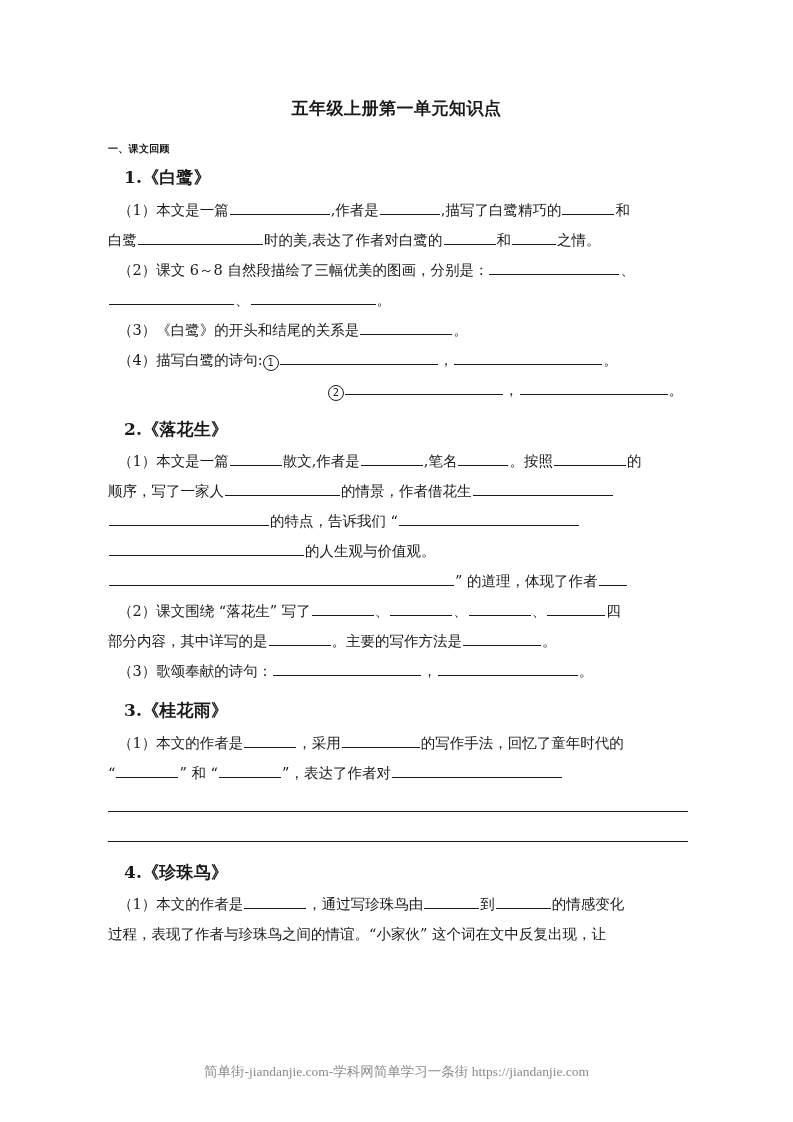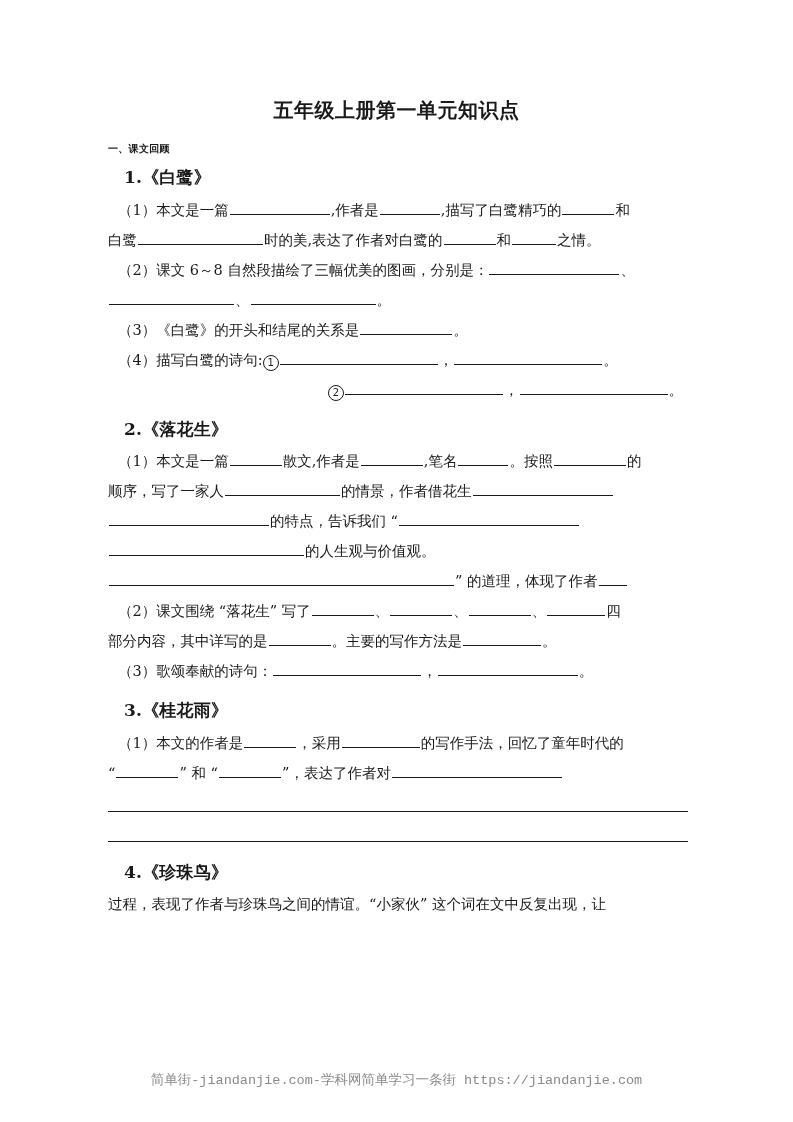--- a/index.html
+++ b/index.html
@@ -20,21 +20,21 @@
     left: 0; top: 0;
     width: 793px;
     height: 1122px;
   }
   .doc-title {
     position: absolute;
     left: 0;
     top: 97px;
     width: 793px;
     text-align: center;
-    font-size: 20px;
+    font-size: 17px;
     font-weight: bold;
     letter-spacing: 0.5px;
     font-family: Liberation Mono, monospace;
   }
   .content {
     position: absolute;
     left: 108px;
     top: 141px;
     width: 580px;
   }
@@ -93,22 +93,21 @@
   }
   .num { font-family: "DejaVu Serif", "Liberation Serif", serif; }
   .footer {
     position: absolute;
     left: 0;
     top: 1063px;
     width: 793px;
     text-align: center;
     font-size: 13.5px;
     color: #8a8a8a;
-    font-family: Liberation Mono, monospace;
-    margin-top: 8px;
+    font-family: Liberation Serif, serif;
   }
   .indent2 { display:inline-block; width: 220px; }
 </style>
 </head>
 <body>
 
 <div class="page">
 
   <div class="doc-title">五年级上册第一单元知识点</div>
 
@@ -198,20 +197,23 @@
 
 
 
     <div class="blankline"></div>
     <div class="blankline"></div>
 
     <div class="lesson-head">
       <span class="num">4.</span><span>《珍珠鸟》</span>
     </div>
 
+    <div class="line pad">
+      <span>（1）</span><span>本文的作者是</span><span class="bl" style="width:62px"></span><span>，通过写珍珠鸟由</span><span class="bl" style="width:55px"></span><span>到</span><span class="bl" style="width:55px"></span><span>的情感变化</span>
+    </div>
 
     <div class="line">
       <span>过程，表现了作者与珍珠鸟之间的情谊。“小家伙” 这个词在文中反复出现，让</span>
     </div>
 
   </div>
 
   <div class="footer">简单街-jiandanjie.com-学科网简单学习一条街 https://jiandanjie.com</div>
 
 </div>

